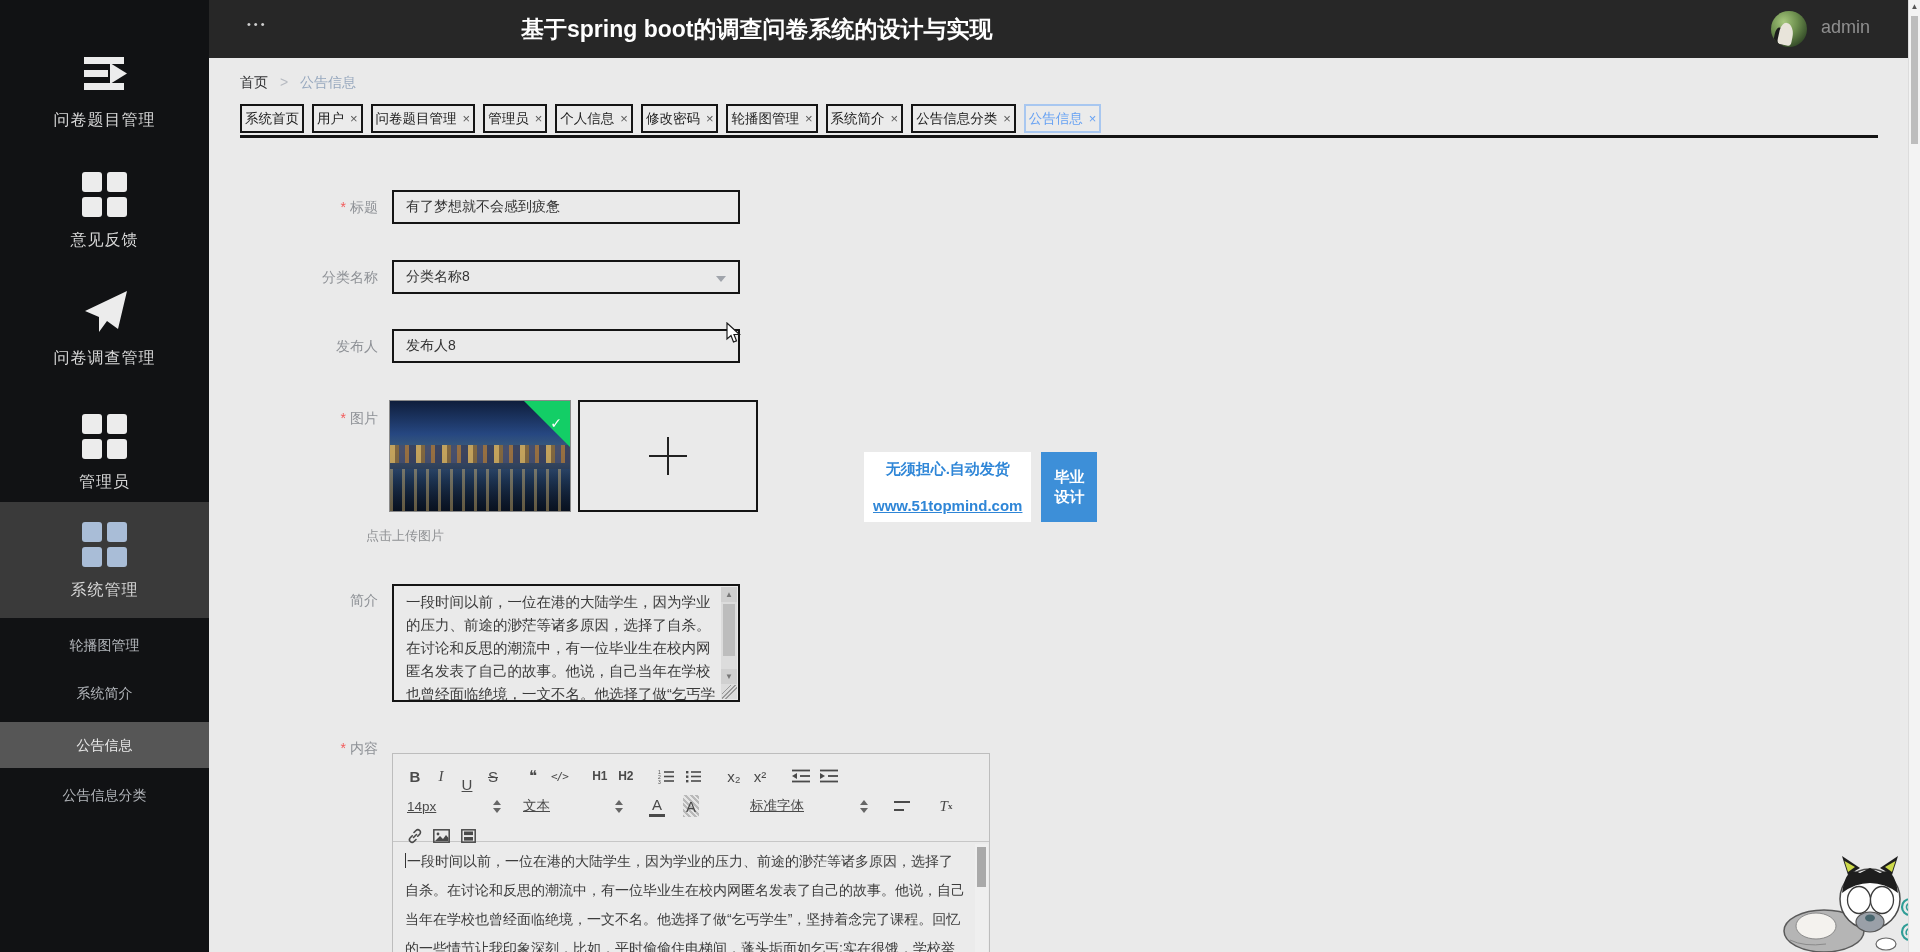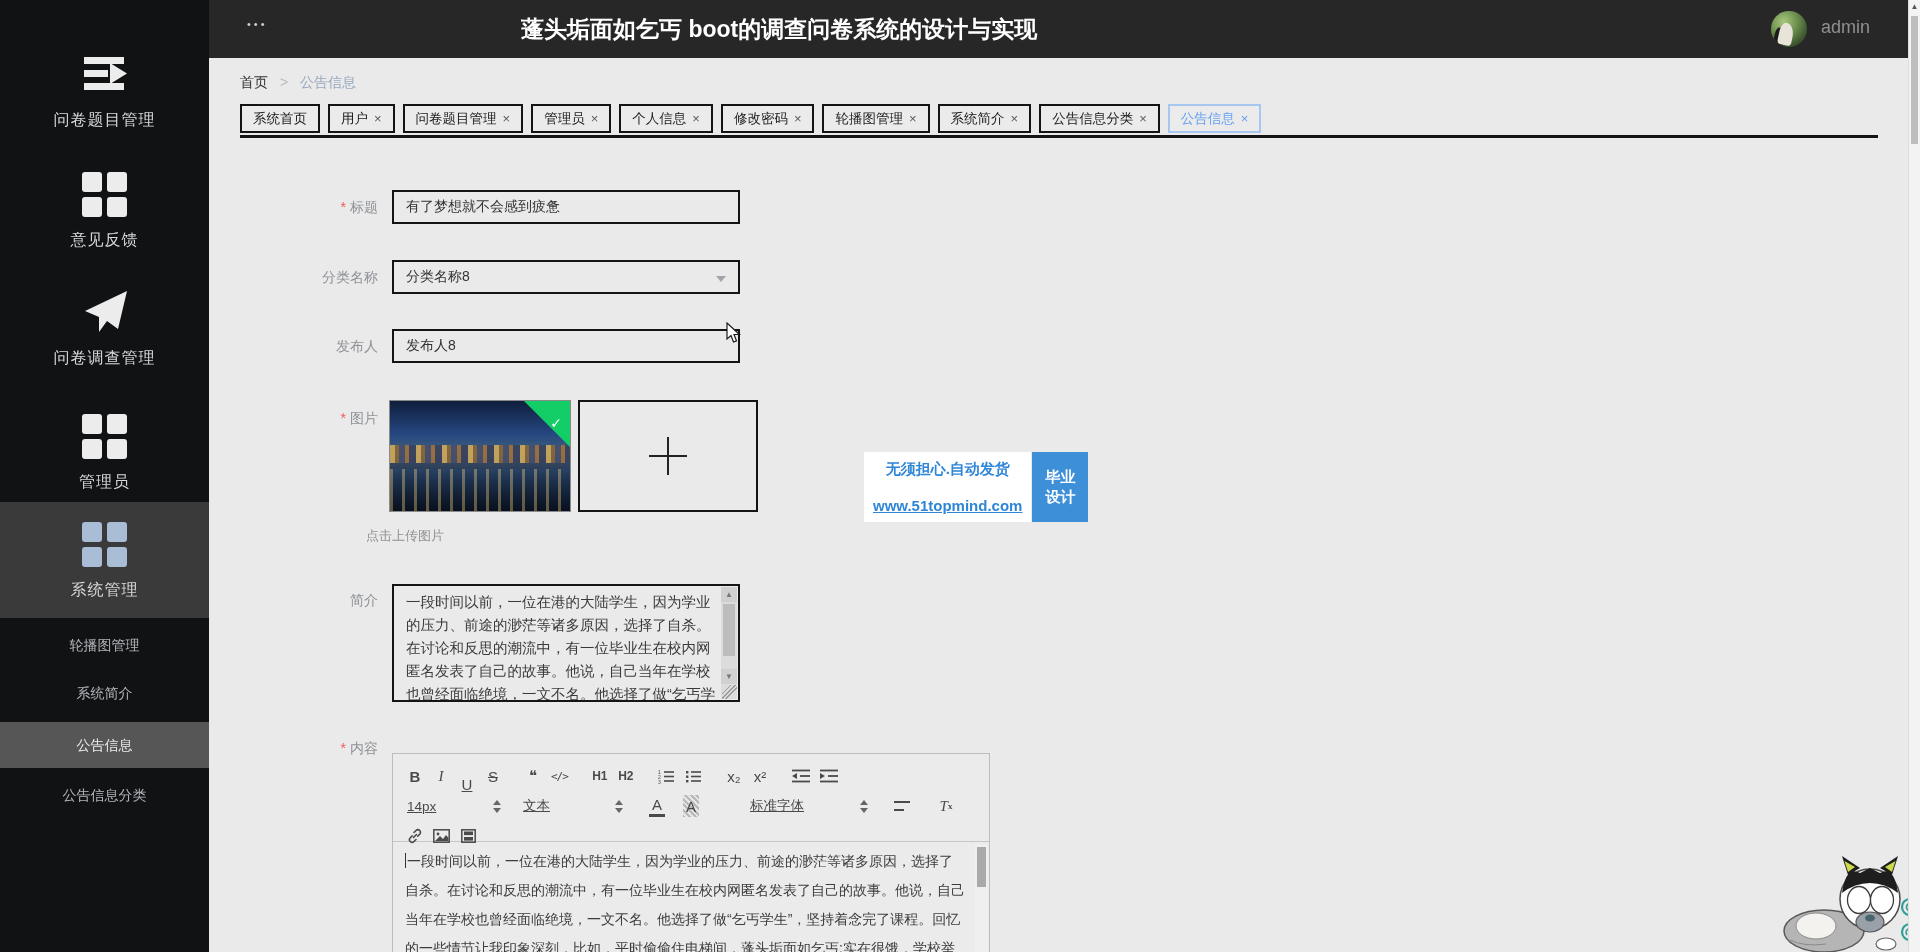--- a/index.html
+++ b/index.html
@@ -26,21 +26,21 @@
             background:radial-gradient(circle at 35% 30%, #a7c87e 0%, #6d8f4e 40%, #39512c 75%, #1d2a18 100%); overflow:hidden; }
   .avatar::after { content:""; position:absolute; left:8px; top:12px; width:14px; height:22px; background:#e8e4da; border-radius:40% 60% 20% 20%; transform:rotate(12deg); box-shadow:-6px 4px 0 -2px #1c1c1c; }
   .username { position:absolute; left:1612px; top:17px; font-size:18px; color:#8f8f8f; }
 
   
   .crumb { position:absolute; left:240px; top:74px; font-size:14px; }
   .crumb .home { color:#303133; }
   .crumb .sep { color:#b6bac1; margin:0 8px; }
   .crumb .cur { color:#97a8be; }
   .tabbar { position:absolute; left:240px; top:104px; width:1638px; height:34px; border-bottom:3px solid #141414; display:flex; gap:8px; }
-  .tab { height:29px; border:2px solid #141414; padding:0 11px; display:flex; align-items:center; font-size:13.5px; color:#1c1c1c; cursor:pointer; background:rgba(255,255,255,0.06); }
+  .tab { height:29px; border:2px solid #141414; padding:0 3px; display:flex; align-items:center; font-size:13.5px; color:#1c1c1c; cursor:pointer; background:rgba(255,255,255,0.06); }
   .tab .x { margin-left:6px; font-size:13px; color:#5a5a5a; }
   .tab.active { border-color:#a8c7f0; color:#66a1f3; }
   .tab.active .x { color:#66a1f3; }
 
   
   .flabel { position:absolute; width:120px; text-align:right; font-size:14px; color:#8e9196; }
   .req { color:#f25a5a; margin-right:4px; }
   .ctl { position:absolute; left:392px; width:348px; height:34px; border:2px solid #141414; background:transparent; font-size:14px; color:#333; padding:0 12px; display:flex; align-items:center; font-family:inherit; }
   input.ctl { outline:none; }
   .chev { position:absolute; right:12px; top:14px; width:0; height:0; border-left:5px solid transparent; border-right:5px solid transparent; border-top:6px solid #a0a4ab; }
@@ -56,21 +56,21 @@
   .upload { position:absolute; left:578px; top:400px; width:180px; height:112px; border:2px solid #141414; cursor:pointer; }
   .plus { position:absolute; left:50%; top:50%; width:38px; height:38px; transform:translate(-50%,-50%); }
   .plus::before,.plus::after { content:""; position:absolute; background:#222; }
   .plus::before { left:50%; top:0; width:2px; height:100%; margin-left:-1px; }
   .plus::after { top:50%; left:0; height:2px; width:100%; margin-top:-1px; }
   .uphint { position:absolute; left:366px; top:527px; font-size:13px; color:#8f9194; }
 
   .wm { position:absolute; left:864px; top:452px; display:flex; z-index:3; }
   .wm-text { background:#fff; color:#2f86d7; font-weight:bold; font-size:15px; text-align:center; padding:6px 9px; line-height:21px; }
   .wm-text .u { text-decoration:underline; }
-  .wm-badge { background:#3d8fd8; color:#fff; font-weight:bold; font-size:15px; width:56px; margin-left:1px; display:flex; flex-direction:column; align-items:center; justify-content:center; line-height:20px; }
+  .wm-badge { background:#3d8fd8; color:#fff; font-weight:bold; font-size:15px; width:56px; margin-left:10px; display:flex; flex-direction:column; align-items:center; justify-content:center; line-height:20px; }
 
   .intro-box { position:absolute; left:392px; top:584px; width:348px; height:118px; border:2px solid #141414; overflow:hidden; cursor:text; }
   .intro-text { position:absolute; left:0; top:0; right:18px; padding:5px 4px 0 12px; font-size:14.5px; line-height:23px; color:#3a3a3a; }
   .vsb { position:absolute; right:1px; top:1px; width:16px; bottom:1px; background:#dcdcdc; }
   .vsb .up,.vsb .dn { position:absolute; left:0; width:100%; height:15px; font-size:8px; color:#777; text-align:center; line-height:15px; background:#d0d0d0; }
   .vsb .up { top:0; } .vsb .dn { bottom:15px; }
   .vsb .vthumb { position:absolute; left:2px; right:2px; top:17px; height:52px; background:#bdbdbd; }
   .grip { position:absolute; right:1px; bottom:1px; width:15px; height:14px; background:
      linear-gradient(135deg,transparent 0 6px,#9a9a9a 6px 7px,transparent 7px 9px,#9a9a9a 9px 10px,transparent 10px 12px,#9a9a9a 12px 13px,transparent 13px); }
 
@@ -163,21 +163,21 @@
     <div class="plabel">系统管理</div>
   </div>
   <div class="sub" style="top:622px"><span>轮播图管理</span></div>
   <div class="sub" style="top:670px"><span>系统简介</span></div>
   <div class="sub active" style="top:722px"><span>公告信息</span></div>
   <div class="sub" style="top:772px"><span>公告信息分类</span></div>
 </div>
 
 <div class="header">
   <div class="dots">•••</div>
-  <div class="apptitle">蓬头垢面如乞丐 boot的调查问卷系统的设计与实现</div>
+  <div class="apptitle">基于spring boot的调查问卷系统的设计与实现</div>
   <div class="avatar"></div>
   <div class="username">admin</div>
 </div>
 
 <div class="crumb">
   <span class="home">首页</span>
   <span class="sep">&gt;</span>
   <span class="cur">公告信息</span>
 </div>
 

